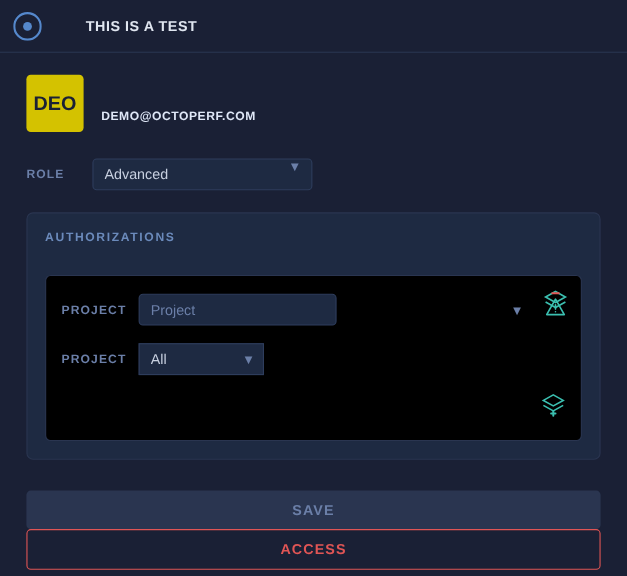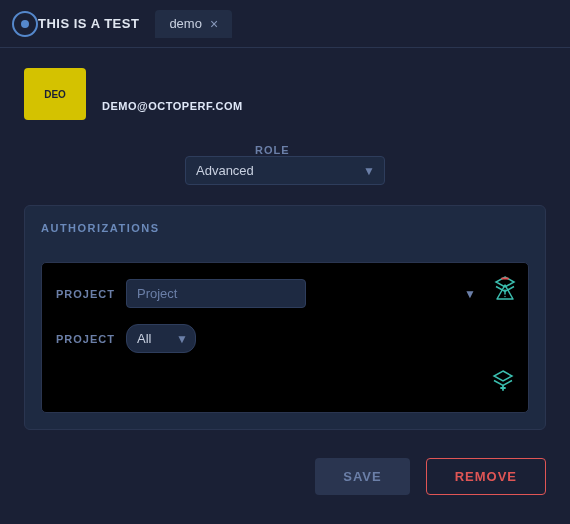--- a/index.html
+++ b/index.html
@@ -13,20 +13,21 @@
     }
 
     
     .title-bar {
       display: flex;
       align-items: center;
       background: #1a2035;
       height: 48px;
       padding: 0 12px;
       border-bottom: 1px solid #2a3550;
+      gap: 40px;
     }
     .title-bar-app-name {
       font-size: 13px;
       font-weight: 600;
       color: #e0e6f0;
       letter-spacing: 0.5px;
     }
     .title-bar-tab {
       display: flex;
       align-items: center;
@@ -49,59 +50,58 @@
       padding: 20px 24px;
     }
 
     
     .user-header {
       display: flex;
       align-items: center;
       margin-bottom: 24px;
     }
     .avatar {
-      width: 62px;
+      width: 52px;
       height: 52px;
       background: #d4c200;
       border-radius: 4px;
       display: flex;
       align-items: center;
       justify-content: center;
-      font-size: 10px;
+      font-size: 18px;
       font-weight: 700;
       color: #1a2035;
       margin-right: 16px;
       flex-shrink: 0;
     }
     .user-email {
       font-size: 11px;
       font-weight: 600;
       color: #e0e8f8;
       letter-spacing: 0.5px;
       margin-top: 24px;
     }
 
     
     .role-row {
       display: flex;
       align-items: center;
       margin-bottom: 20px;
-      flex-direction: column;
     }
     .role-label {
       font-size: 11px;
       font-weight: 700;
       color: #6b7fa8;
       letter-spacing: 1px;
       width: 60px;
     }
     .role-select-wrapper {
       position: relative;
       display: flex;
-      align-items: center;
+      align-items: flex-start;
     }
     .role-select {
       background: #1e2a42;
       border: 1px solid #2e3d5c;
       border-radius: 4px;
       color: #c8d0e0;
       font-size: 13px;
       padding: 6px 30px 6px 10px;
       appearance: none;
       cursor: pointer;
@@ -195,27 +195,27 @@
     }
 
     .access-select-wrapper {
       position: relative;
       display: flex;
       align-items: center;
     }
     .access-select {
       background: #1e2a42;
       border: 1px solid #2e3d5c;
-      border-radius: 12px;
+      border-radius: 0;
       color: #c8d0e0;
       font-size: 13px;
       padding: 6px 28px 6px 10px;
       appearance: none;
       cursor: pointer;
-      width: 70px;
+      width: 114px;
       outline: none;
     }
     .access-select-arrow {
       position: absolute;
       right: 8px;
       pointer-events: none;
       color: #6b7fa8;
       font-size: 12px;
     }
 
@@ -226,23 +226,24 @@
     }
     .add-layer-icon {
       color: #3bbfb0;
       font-size: 18px;
       cursor: pointer;
     }
 
     
     .footer {
       display: flex;
-      justify-content: flex-end;
-      gap: 16px;
+      justify-content: flex-start;
+      gap: 0;
       margin-top: 28px;
+      flex-direction: column;
     }
     .btn-save {
       background: #2a3550;
       color: #6b7fa8;
       border: none;
       border-radius: 4px;
       padding: 10px 28px;
       font-size: 13px;
       font-weight: 700;
       letter-spacing: 1px;
@@ -274,24 +275,20 @@
 <body>
 
 <div class="title-bar">
 
   <svg class="logo-circle" viewBox="0 0 26 26" fill="none" xmlns="http://www.w3.org/2000/svg">
     <circle cx="13" cy="13" r="12" stroke="#5588cc" stroke-width="2" fill="none"></circle>
     <circle cx="13" cy="13" r="4" fill="#5588cc"></circle>
   </svg>
   <span class="title-bar-app-name">THIS IS A TEST</span>
 
-  <div class="title-bar-tab">
-    <span>demo</span>
-    <span class="close-btn">×</span>
-  </div>
 </div>
 
 <div class="content">
 
   <div class="user-header">
     <div class="avatar">DEO</div>
     <span class="user-email">DEMO@OCTOPERF.COM</span>
   </div>
 
   <div class="role-row">
@@ -356,16 +353,16 @@
             <line x1="11" y1="17" x2="11" y2="21" stroke="#3bbfb0" stroke-width="1.8" stroke-linecap="round"></line>
             <line x1="9" y1="19" x2="13" y2="19" stroke="#3bbfb0" stroke-width="1.8" stroke-linecap="round"></line>
           </svg>
         </span>
       </div>
     </div>
   </div>
 
   <div class="footer">
     <button class="btn-save">SAVE</button>
-    <button class="btn-remove">REMOVE</button>
+    <button class="btn-remove">ACCESS</button>
   </div>
 
 </div>
 
 </body></html>

